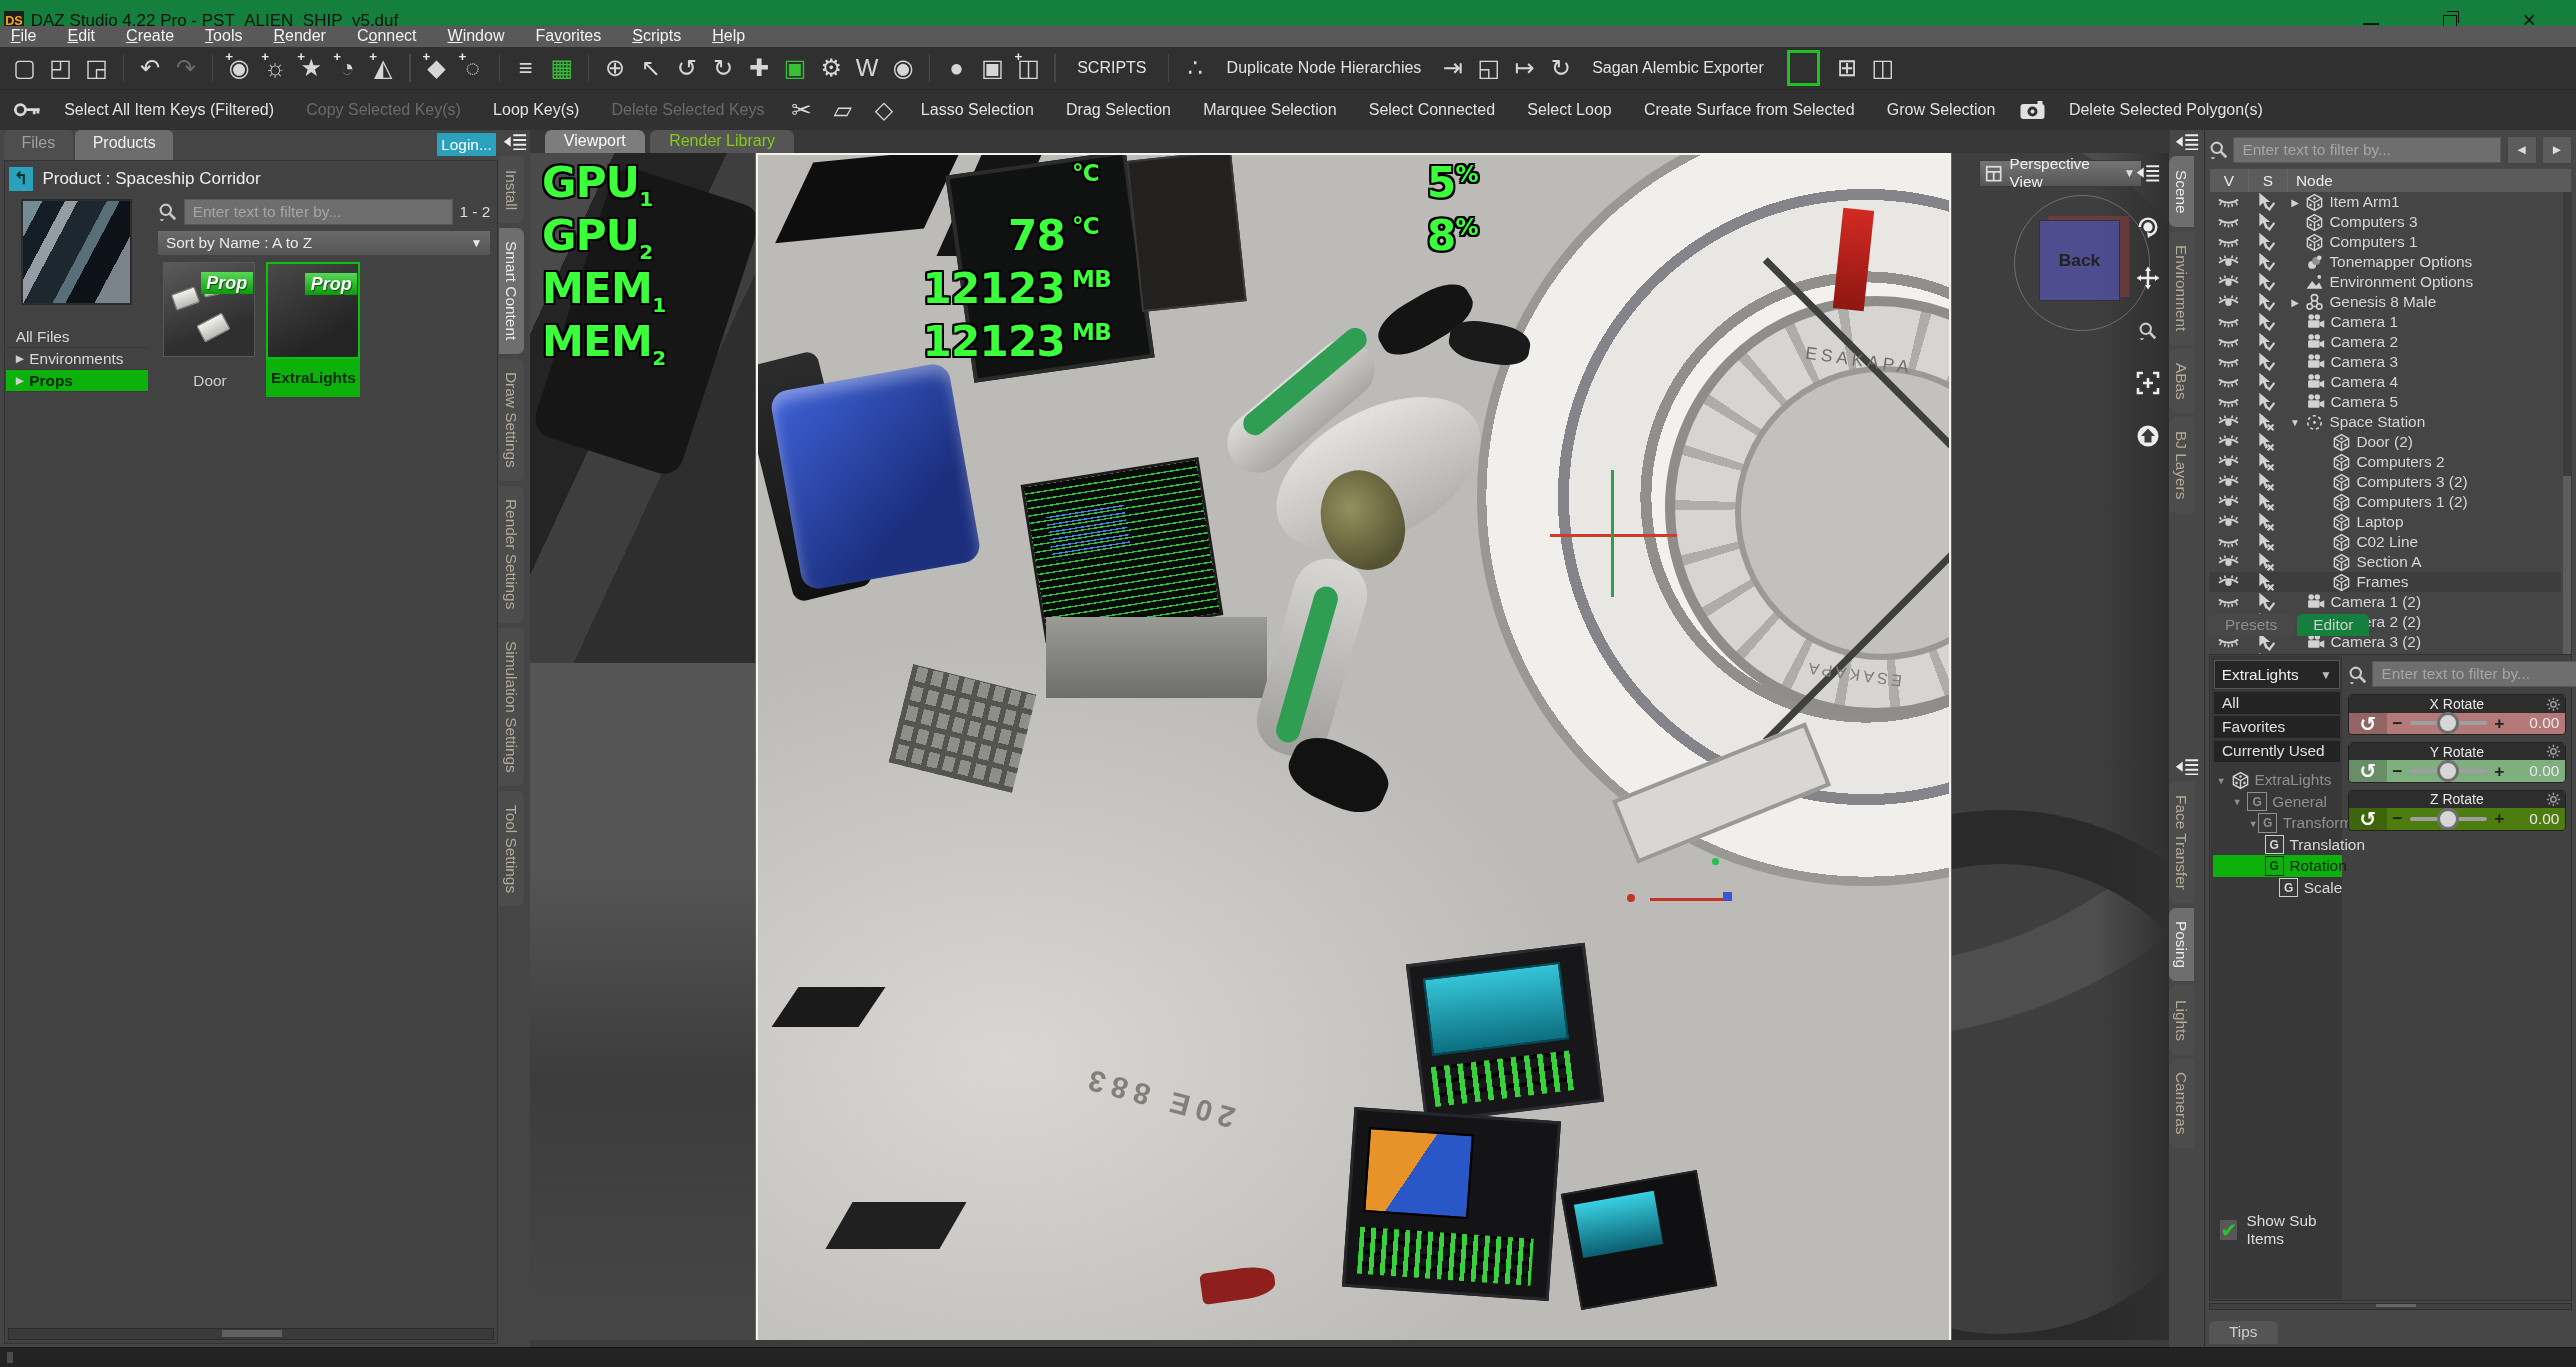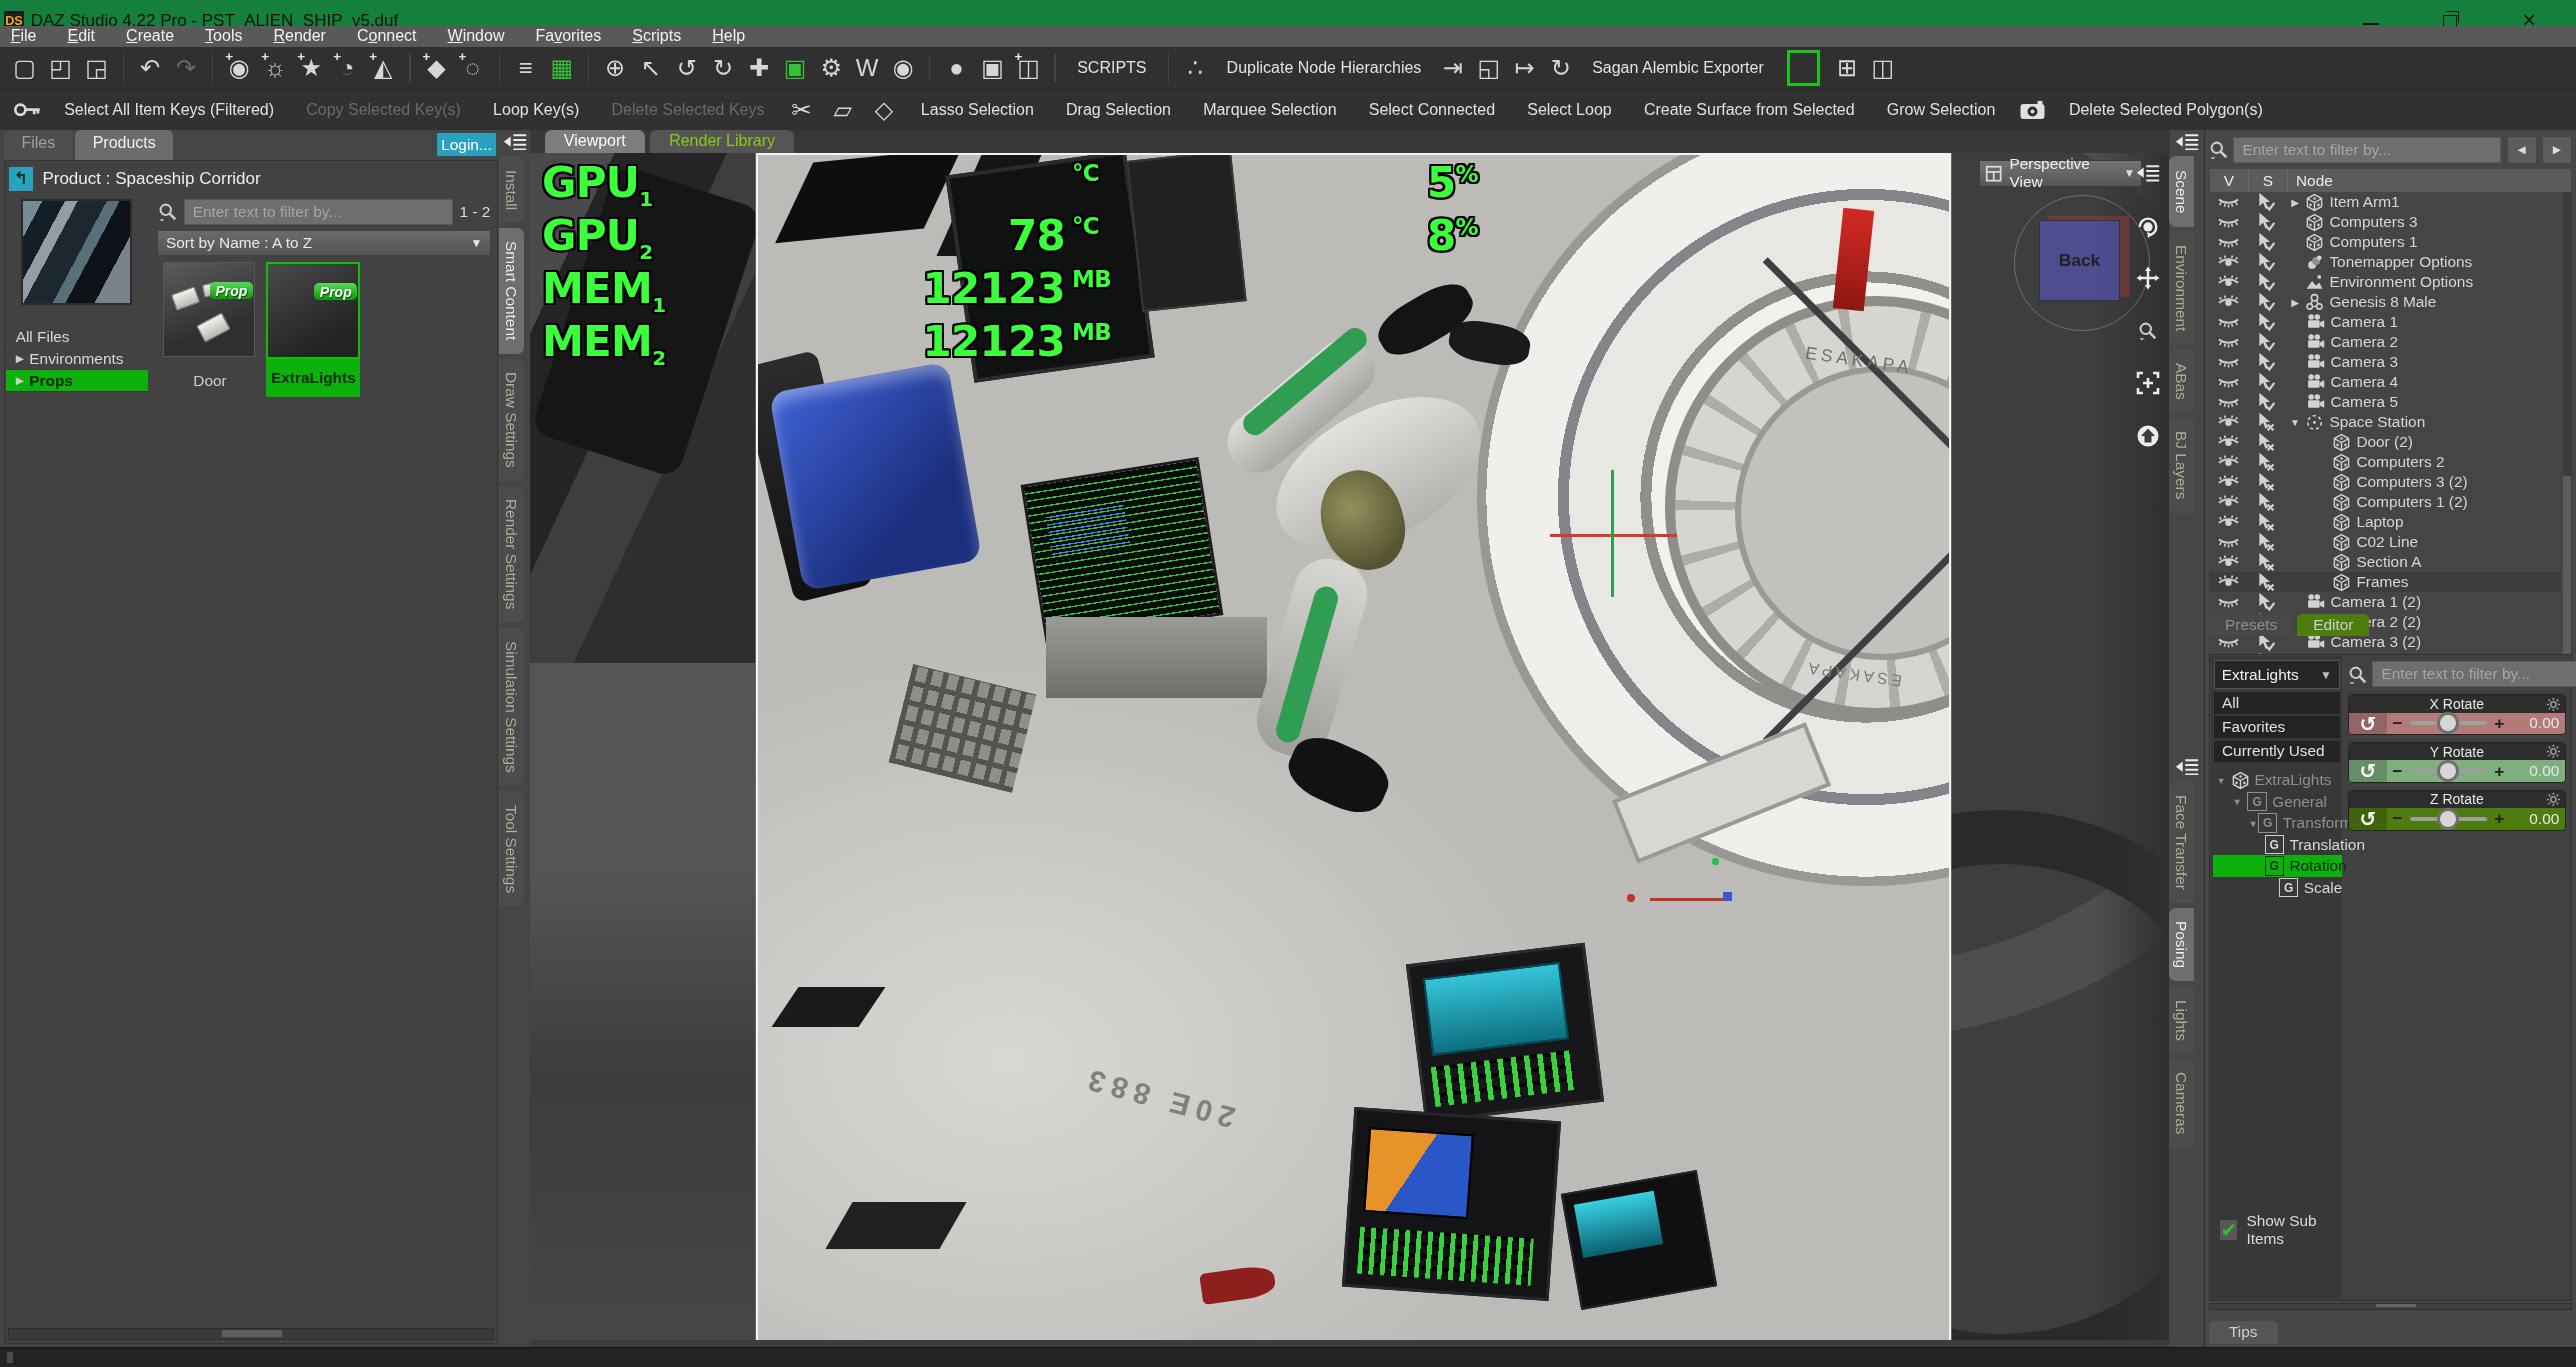--- a/index.html
+++ b/index.html
@@ -86,22 +86,22 @@
   .cat-list{position:absolute;left:1.3px;top:165px;width:142px}
   .cat-item{height:21px;display:flex;align-items:center;gap:5.4px;padding-left:9.4px;font-size:15.4px;
             color:#d8d8d8;border-bottom:0.7px solid #3a3a3a}
   .cat-item .tri{font-size:10.7px;color:#cfcfcf}
   .cat-item.selected{background:#0cb10c;color:#032803;font-weight:bold}
   .cards{position:absolute;left:158px;top:101px;display:flex;gap:9.4px}
   .card{width:94px;position:relative}
   .card-thumb{width:90px;height:93px;background:linear-gradient(160deg,#5b5b5b,#2f2f2f 70%);
               border:1.3px solid #585858;position:relative;overflow:hidden}
   .card.selected .card-thumb{border:2.7px solid #0cc00c;background:linear-gradient(150deg,#4a4a4a,#242424 75%)}
-  .badge{position:absolute;right:1.3px;top:19px;background:linear-gradient(#57d957,#0c9a0c);color:#fff;
-         font-style:italic;font-weight:bold;font-size:14px;padding:0.7px 5.4px;border-radius:5px;
+  .badge{position:absolute;right:1.3px;top:9px;background:linear-gradient(#57d957,#0c9a0c);color:#fff;
+         font-style:italic;font-weight:bold;font-size:18px;padding:0.7px 5.4px;border-radius:0;
          text-shadow:0.7px 0.7px 1.3px #063e06;z-index:3}
   .card-name{margin-top:5.4px;text-align:center;font-size:15.4px;color:#cfcfcf;height:38px;display:flex;
              align-items:center;justify-content:center}
   .card.selected .card-name{background:#0cb10c;color:#042d04;margin-top:0;font-weight:bold}
   .lamp{position:absolute;background:linear-gradient(#f2f2ee,#b9b9b2);border:0.7px solid #8a8a84;border-radius:2px}
   .hbar{position:absolute;left:2.7px;bottom:2.7px;right:2.7px;height:10.7px;background:#3a3a3a;border:0.7px solid #2c2c2c}
   .hbar .thumb{position:absolute;left:44%;top:1.3px;width:60px;height:6.7px;background:#5f5f5f}
 
   
   .vp-tabs{position:absolute;left:0;top:0;right:0;height:24px;background:#383838;display:flex;
@@ -239,21 +239,21 @@
   .srow .nlabel{margin-left:5.4px;white-space:nowrap}
   .srow.hl{background:#3d3d3d}
   .srow.sel{background:#0cb10c;color:#000}
   .srow.sel .ic,.srow.sel .exp{filter:brightness(0)}
   .sc-scroll{position:absolute;right:4px;top:63px;width:9.4px;height:525px;background:#3c3c3c}
   .sc-scroll .th{position:absolute;left:0.7px;right:0.7px;top:54%;height:40%;background:#5d5d5d}
   .sc-scroll .ar{position:absolute;left:0;right:0;text-align:center;font-size:8px;color:#bbb}
   .splitter{position:absolute;left:4px;right:4px;height:5.4px;background:#3f3f3f;border:0.7px solid #2e2e2e}
   .splitter .grip{position:absolute;left:46%;top:0.7px;width:40px;height:2.7px;background:#666}
   .mini-tabs{position:absolute;left:4px;display:flex;gap:2.7px}
-  .mini-tab{padding:2px 16px;font-size:15.4px;background:#4d7c0f;color:#cfcfcf;border-radius:5.4px 5.4px 0 0}
+  .mini-tab{padding:2px 16px;font-size:15.4px;background:#15803d;color:#cfcfcf;border-radius:5.4px 5.4px 0 0}
   .mini-tab.off{background:#484848;color:#8e8e8e}
 
   
   .pm-tabs{position:absolute;left:4px;top:485px;display:flex;gap:4px}
   .pm-area{position:absolute;left:4px;top:525px;right:4px;bottom:47px;background:#414141;border:0.7px solid #303030}
   .pm-left{position:absolute;left:1.3px;top:1.3px;width:131px;bottom:1.3px;background:#383838}
   .node-dd{position:absolute;left:2.7px;top:4px;right:2.7px;height:27px;background:#262626;border:0.7px solid #555;
            display:flex;align-items:center;padding:0 6.7px;font-size:15.4px;color:#f0f0f0}
   .node-dd .dd{margin-left:auto;color:#bbb;font-size:12px}
   .pfilters{position:absolute;left:2.7px;top:36px;right:2.7px}

